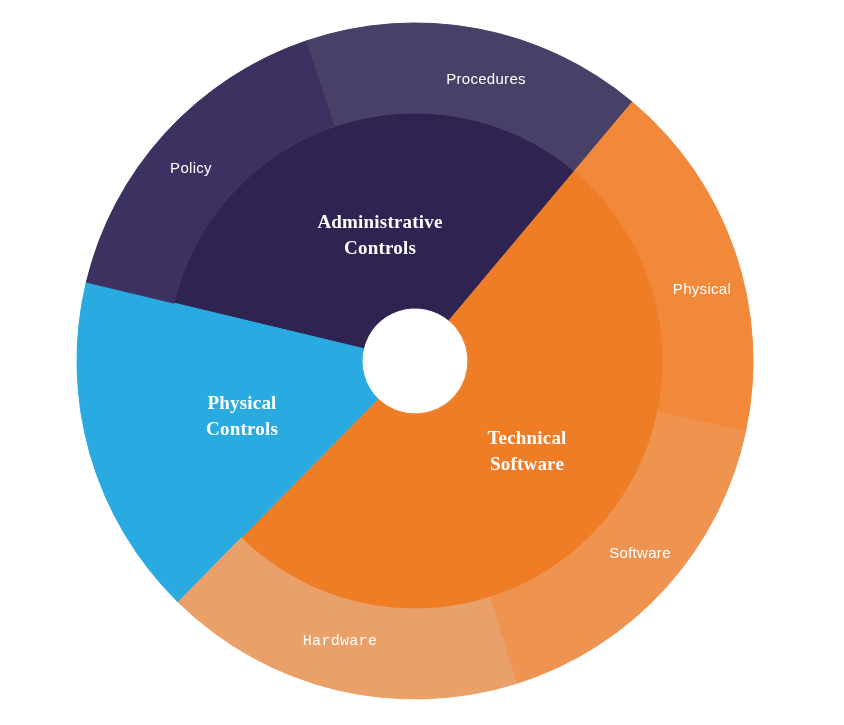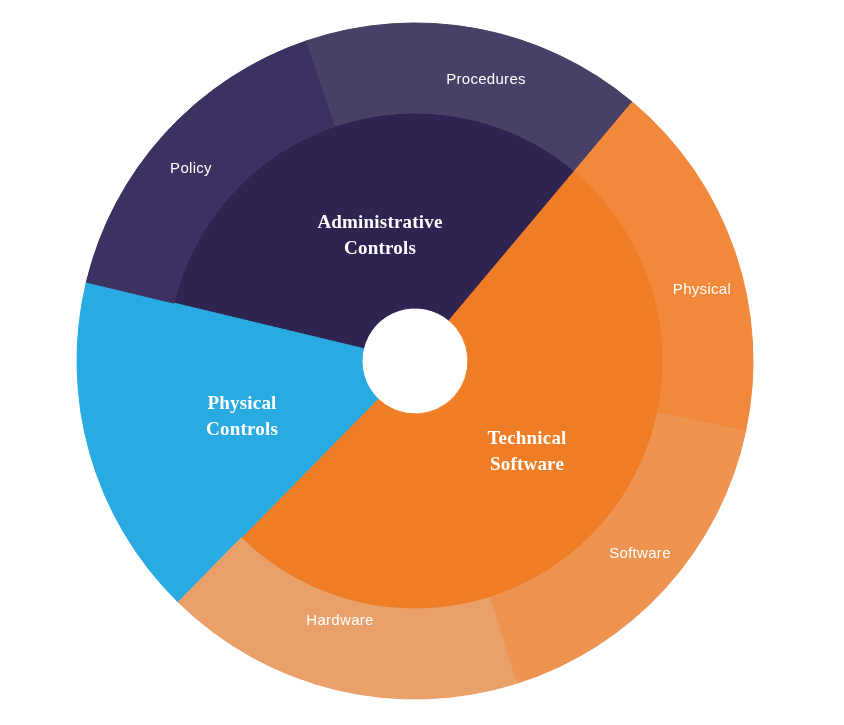--- a/index.html
+++ b/index.html
@@ -69,15 +69,15 @@
 Software</div>
 
   <div class="lbl lbl-outer" style="left:486px; top:79px;">Procedures</div>
 
   <div class="lbl lbl-outer" style="left:191px; top:168px;">Policy</div>
 
   <div class="lbl lbl-outer" style="left:702px; top:289px;">Physical</div>
 
   <div class="lbl lbl-outer" style="left:640px; top:553px;">Software</div>
 
-  <div class="lbl lbl-outer" style="left:340px; top:620px;">Hardware</div>
+  <div class="lbl lbl-outer" style="left:340px; top:642px;font-family:Liberation Mono, monospace;">Hardware</div>
 
 </div>
 
 </body></html>

